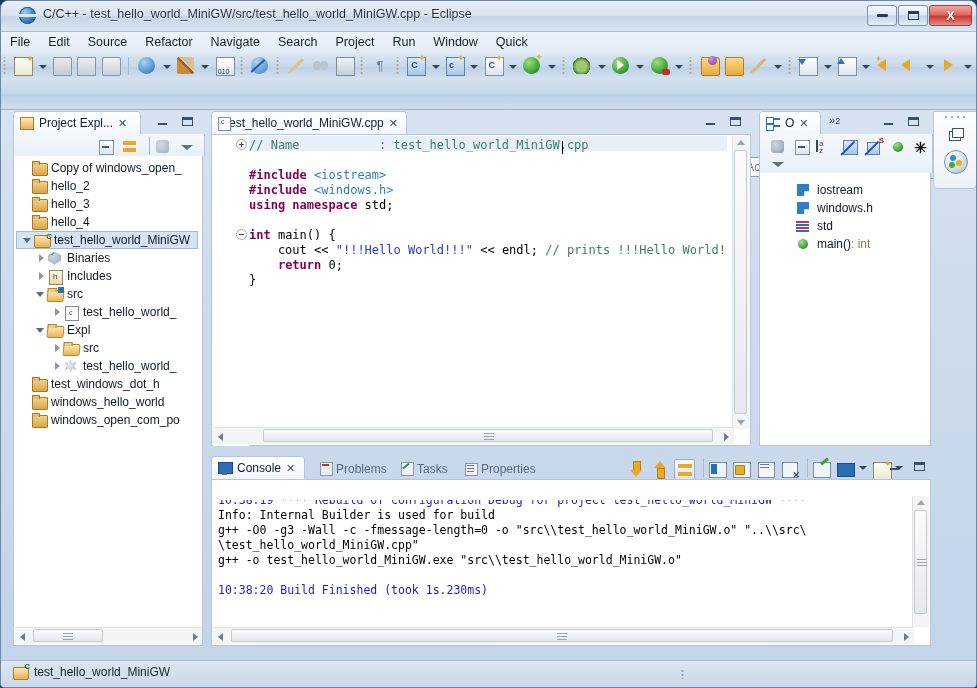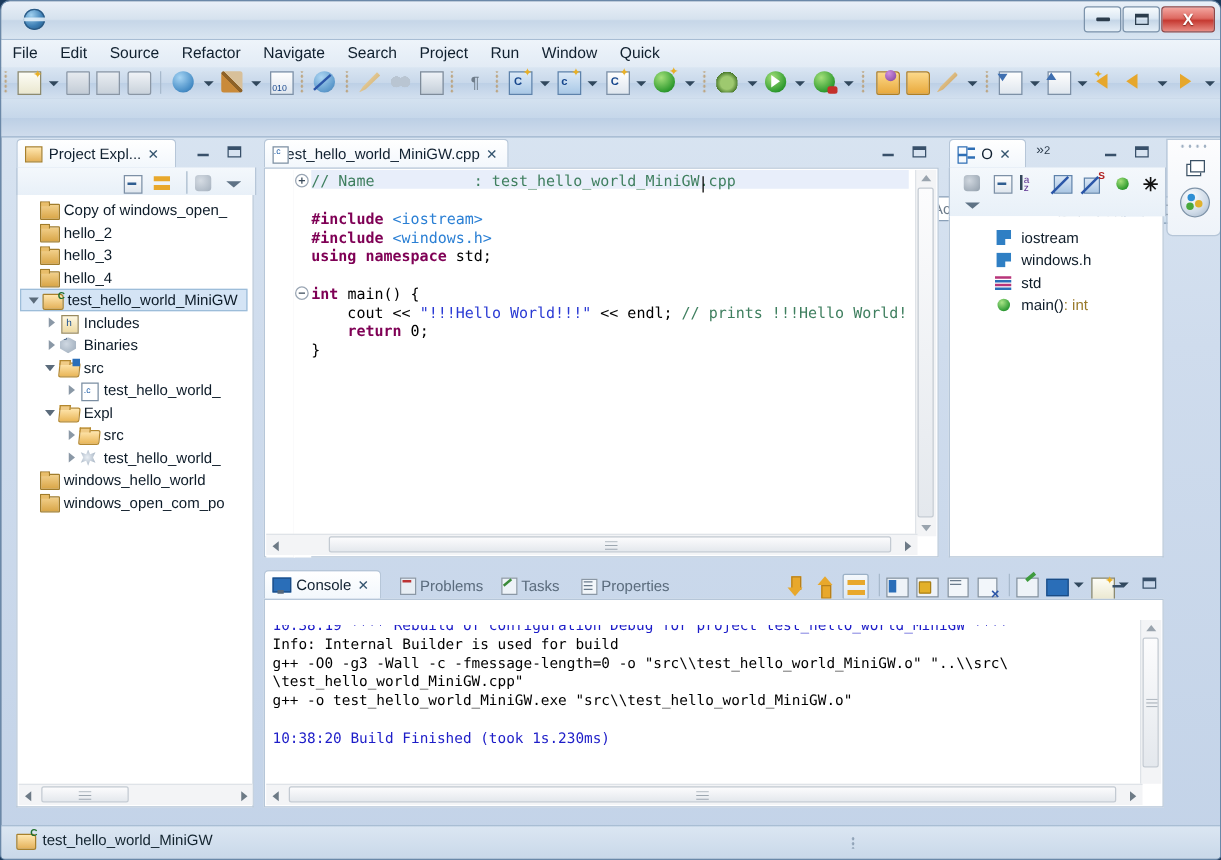--- a/index.html
+++ b/index.html
@@ -356,20 +356,21 @@
   .tb .glyph{position:absolute;left:0;top:0;width:21px;height:21px;
     display:flex;align-items:center;justify-content:center;font-size:13px;color:#3b5166;}
 </style>
 </head>
 <body>
 
 <div id="window">
 
   <div id="titlebar">
     <div id="app-icon"></div>
+    <div id="title-text">C/C++ - test_hello_world_MiniGW/src/test_hello_world_MiniGW.cpp - Eclipse</div>
     <div class="wbtn" id="btn-min">
       <span class="g">
           <span class="minglyph"></span>
         </span>
     </div>
     <div class="wbtn" id="btn-max">
       <span class="g">
           <span class="maxglyph"></span>
         </span>
     </div>
@@ -575,31 +576,31 @@
             <span class="tw open"></span>
             <span class="ticon">
               <span class="i-proj"></span>
             </span>
             <span class="tree-label">test_hello_world_MiniGW</span>
           </div>
           <div class="tree-row">
             <span style="display:inline-block;width:22px;flex:0 0 22px;"></span>
             <span class="tw closed"></span>
             <span class="ticon">
-              <span class="i-inc"></span>
-            </span>
-            <span class="tree-label">Includes</span>
+              <span class="i-bin"></span>
+            </span>
+            <span class="tree-label">Binaries</span>
           </div>
           <div class="tree-row">
             <span style="display:inline-block;width:22px;flex:0 0 22px;"></span>
             <span class="tw closed"></span>
             <span class="ticon">
-              <span class="i-bin"></span>
-            </span>
-            <span class="tree-label">Binaries</span>
+              <span class="i-inc"></span>
+            </span>
+            <span class="tree-label">Includes</span>
           </div>
           <div class="tree-row">
             <span style="display:inline-block;width:22px;flex:0 0 22px;"></span>
             <span class="tw open"></span>
             <span class="ticon">
               <span class="i-folder-open"></span>
               <span style="position:absolute;right:-1px;top:0px;width:6px;height:6px;background:#2a6eb8;"></span>
             </span>
             <span class="tree-label">src</span>
           </div>
@@ -627,20 +628,28 @@
             </span>
             <span class="tree-label">src</span>
           </div>
           <div class="tree-row">
             <span style="display:inline-block;width:38px;flex:0 0 38px;"></span>
             <span class="tw closed"></span>
             <span class="ticon">
               <span class="i-exe"></span>
             </span>
             <span class="tree-label">test_hello_world_</span>
+          </div>
+          <div class="tree-row">
+            <span style="display:inline-block;width:6px;flex:0 0 6px;"></span>
+            <span class="tw"></span>
+            <span class="ticon">
+              <span class="i-folder-closed"></span>
+            </span>
+            <span class="tree-label">test_windows_dot_h</span>
           </div>
           <div class="tree-row">
             <span style="display:inline-block;width:6px;flex:0 0 6px;"></span>
             <span class="tw"></span>
             <span class="ticon">
               <span class="i-folder-closed"></span>
             </span>
             <span class="tree-label">windows_hello_world</span>
           </div>
           <div class="tree-row">

